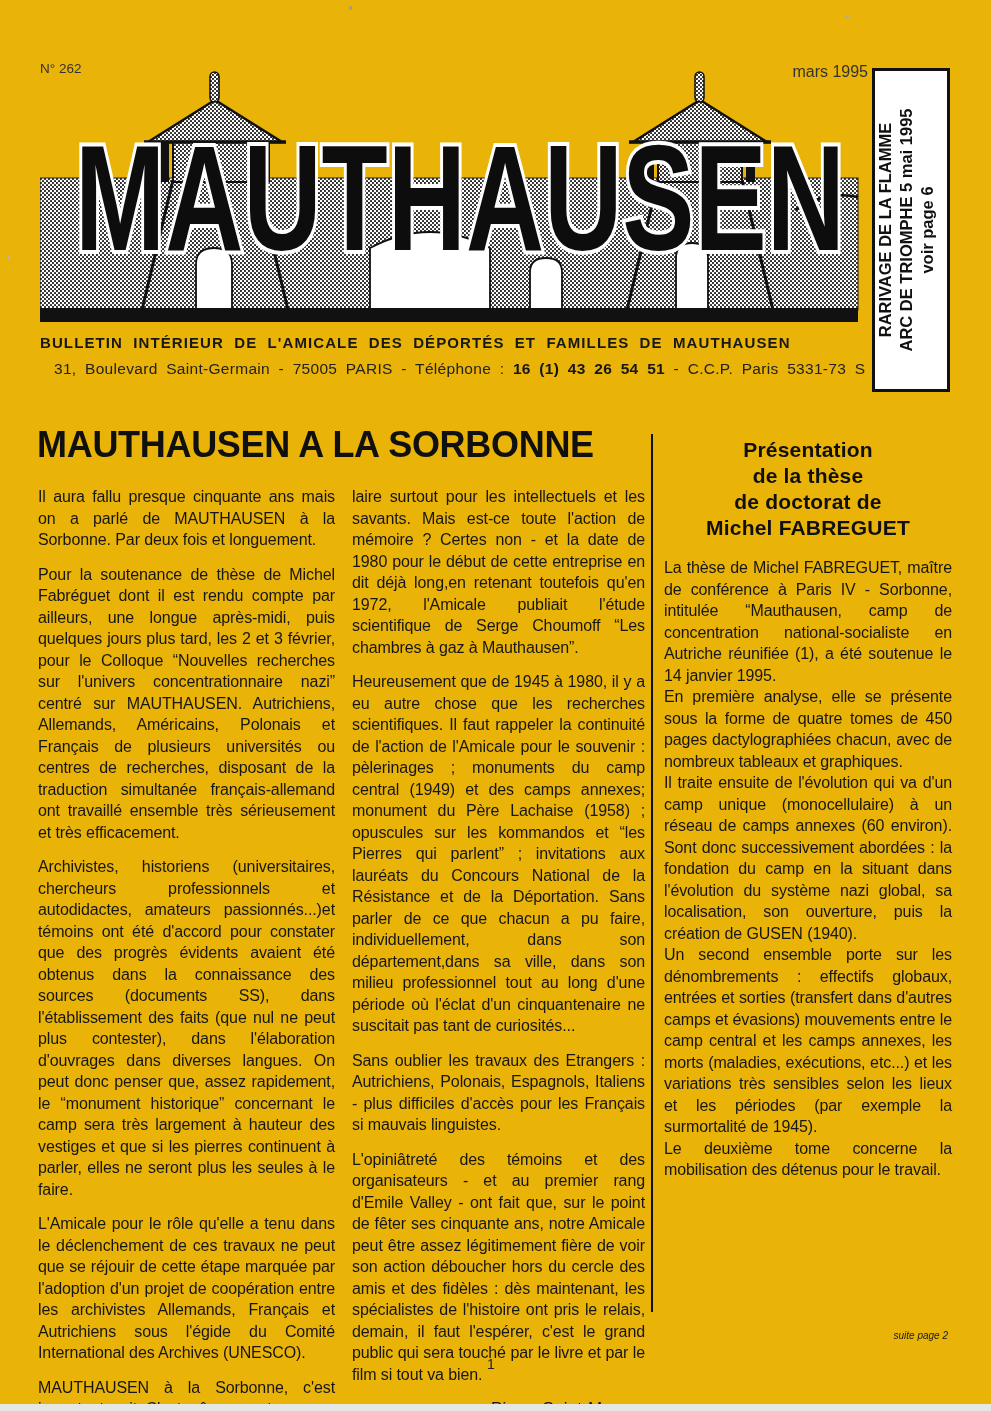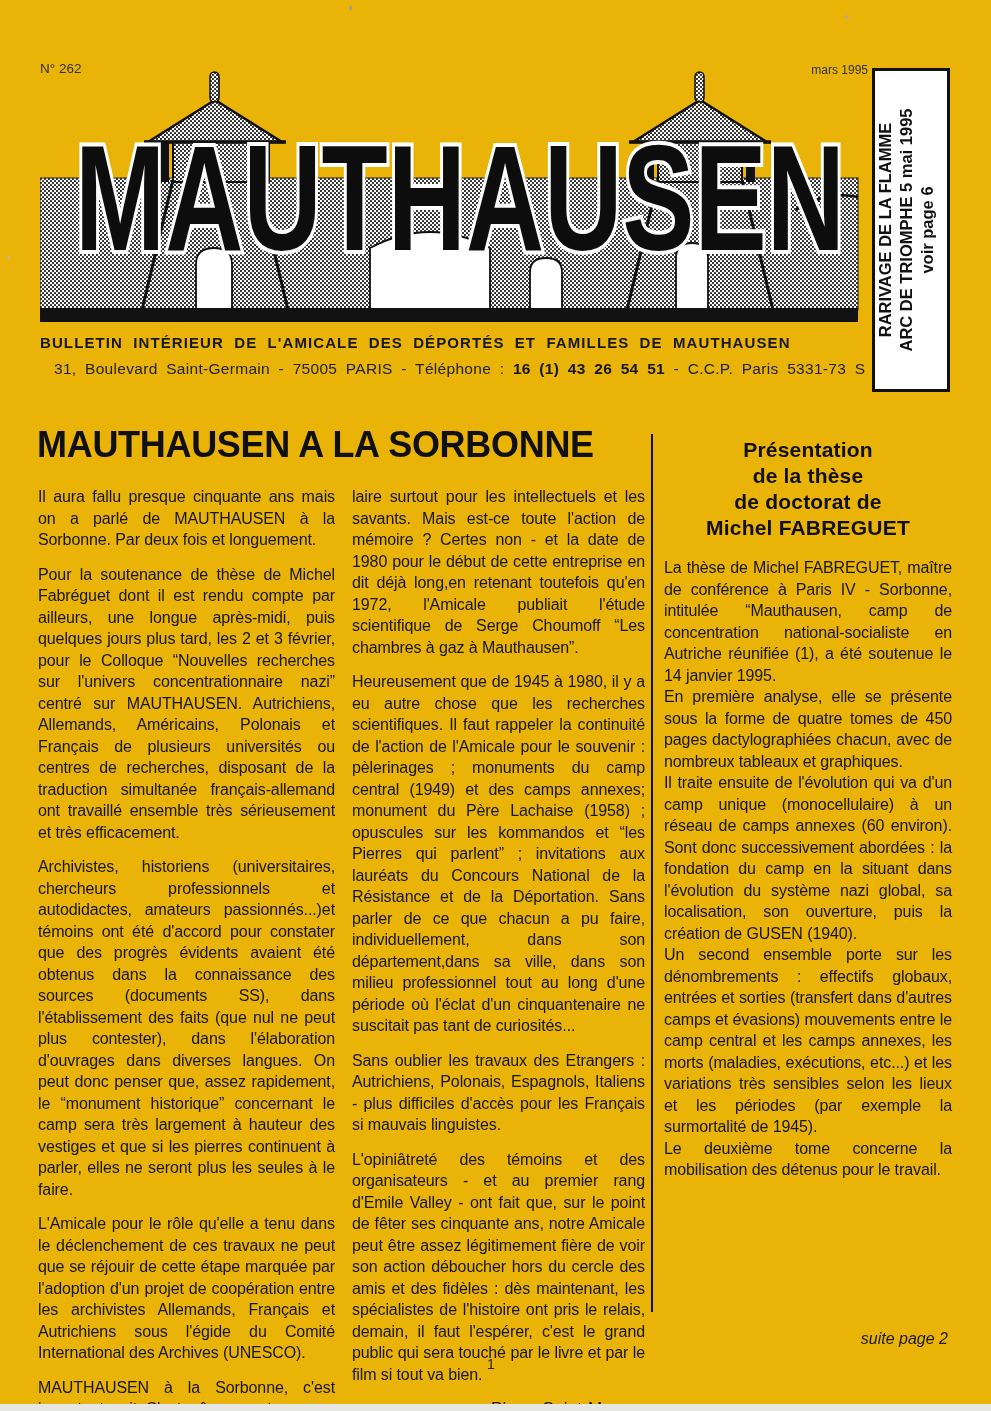--- a/index.html
+++ b/index.html
@@ -2,21 +2,21 @@
 <html><head>
 <meta charset="utf-8">
 <style>
   html,body{margin:0;padding:0;background:#888;}
   .page{
     position:relative;width:991px;height:1411px;margin:0 auto;
     background:#eab308;color:#141414;overflow:hidden;
     font-family:"Liberation Sans","DejaVu Sans",sans-serif;
   }
   .issue-no{position:absolute;left:40px;top:61px;font-size:13.5px;color:#333;}
-  .issue-date{position:absolute;right:123px;top:63px;font-size:12px;color:#333;}
+  .issue-date{position:absolute;right:123px;top:63px;font-size:16px;color:#333;}
   .masthead-svg{position:absolute;left:40px;top:70px;width:820px;height:255px;}
   .banner-box{
     position:absolute;left:872px;top:68px;width:78px;height:324px;
     border:3px solid #111;background:#fff;box-sizing:border-box;
   }
   .banner-rotate{
     position:absolute;width:318px;height:72px;left:50%;top:50%;
     transform:translate(-50%,-50%) rotate(-90deg);
     text-align:center;font-weight:bold;font-size:16.5px;line-height:21px;color:#111;
   }
@@ -42,21 +42,21 @@
   .col p{margin:0 0 13px 0;}
   .col1{left:38px;top:486px;width:297px;}
   .col2{left:352px;top:486px;width:293px;}
   .col3{left:664px;top:437px;width:288px;}
   .col3 p{margin:0;}
   .sidebar-title{
     text-align:center;font-weight:bold;font-size:21px;line-height:26px;
     letter-spacing:.2px;margin-bottom:16px;color:#101010;
   }
   .byline{text-align:right;font-size:17px;margin-top:6px;letter-spacing:.2px;}
-  .continuation{position:absolute;right:43px;top:1330px;font-style:italic;font-size:16px;color:#1a1a1a;}
+  .continuation{position:absolute;right:43px;top:1330px;font-style:italic;font-size:10px;color:#1a1a1a;}
   .page-number{position:absolute;left:487px;top:1356px;font-size:14px;color:#222;}
   .scan-edge{position:absolute;left:0;bottom:0;width:100%;height:7px;background:#e6e6e4;}
   .speck{position:absolute;border-radius:50%;}
   .s1{left:349px;top:6px;width:3px;height:4px;background:#9a9a9a;}
   .s2{left:845px;top:15px;width:4px;height:3px;background:#ababab;}
   .s3{left:7px;top:256px;width:3px;height:3px;background:#b5b5b5;}
 </style>
 </head>
 <body>
 

